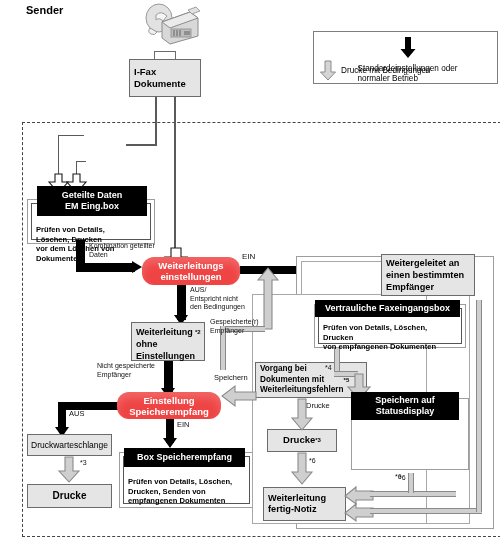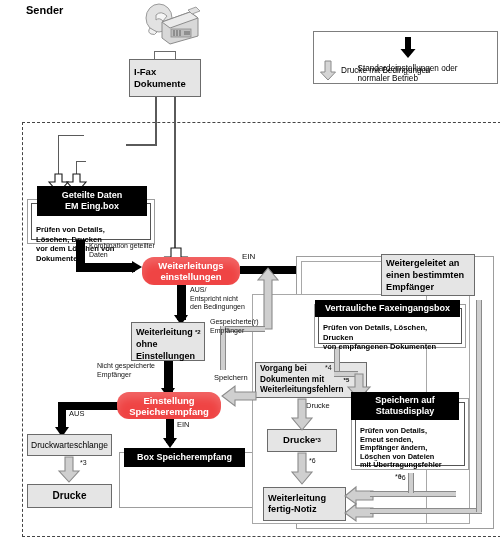--- a/index.html
+++ b/index.html
@@ -189,20 +189,23 @@
   <div class="abs wbox center" style="left:13px;top:434px;width:85px;height:22px;font-size:8.5px;">Druckwarteschlange</div>
 
   <svg class="ov" style="left:44px;top:457px;" width="22" height="26" viewBox="0 0 22 26">
     <path d="M7 0 H15 V14 H21 L11 25 L1 14 H7 Z" fill="#cfcfcf" stroke="#8a8a8a" stroke-width="1.1"></path>
   </svg>
   <div class="abs lbl" style="left:66px;top:458px;font-size:7px;">*3</div>
 
   <div class="abs wbox center bold" style="left:13px;top:484px;width:85px;height:24px;font-size:10px;">Drucke</div>
 
   <div class="abs gpanel" style="left:105px;top:452px;width:135px;height:56px;"></div>
+  <div class="descbox" style="left:109px;top:456px;width:127px;height:48px;padding-top:20px;">Prüfen von Details, Löschen,
+Drucken, Senden von
+empfangenen Dokumenten</div>
   <div class="blkhdr" style="left:110px;top:448px;width:121px;height:19px;">Box Speicherempfang</div>
 
   <div class="abs gpanel" style="left:282px;top:256px;width:198px;height:273px;"></div>
   <div class="abs gpanel2" style="left:287px;top:261px;width:169px;height:263px;"></div>
   <div class="abs gpanel2" style="left:238px;top:294px;width:175px;height:230px;"></div>
 
   <div class="abs wbox bold" style="left:367px;top:254px;width:94px;height:42px;
        font-size:9.2px;line-height:12px;white-space:pre-line;align-items:center;">Weitergeleitet an
 einen bestimmten
 Empfänger</div>
@@ -238,25 +241,20 @@
   <div class="abs glineV" style="left:320px;top:348px;width:6px;height:28px;background:#cfcfcf;
        border-left:1px solid #8a8a8a;border-right:1px solid #8a8a8a;"></div>
   <div class="abs glineH" style="left:320px;top:371px;width:24px;height:6px;background:#cfcfcf;
        border-top:1px solid #8a8a8a;border-bottom:1px solid #8a8a8a;"></div>
   <svg class="ov" style="left:333px;top:374px;" width="24" height="26" viewBox="0 0 24 26">
     <path d="M8 0 H16 V13 H23 L12 25 L1 13 H8 Z" fill="#cfcfcf" stroke="#8a8a8a" stroke-width="1.1"></path>
   </svg>
   <div class="abs lbl" style="left:311px;top:363px;font-size:7px;">*4</div>
 
   <div class="abs gpanel" style="left:337px;top:398px;width:118px;height:72px;"></div>
-  <div class="descbox" style="left:341px;top:402px;width:110px;height:64px;padding-top:24px;font-size:7.4px;line-height:8.6px;">Prüfen von Details,
-Erneut senden,
-Empfänger ändern,
-Löschen von Dateien
-mit Übertragungsfehler</div>
   <div class="blkhdr" style="left:337px;top:392px;width:108px;height:28px;white-space:pre-line;">Speichern auf
 Statusdisplay</div>
   <div class="abs lbl" style="left:381px;top:472px;font-size:7px;">*6</div>
 
   <div class="abs wbox center bold" style="left:253px;top:429px;width:70px;height:23px;font-size:9.5px;">
     <span>Drucke</span>
       <span class="sup">*3</span>
   </div>
   <div class="abs lbl" style="left:292px;top:401px;font-size:7.5px;">Drucke</div>
   <svg class="ov" style="left:277px;top:399px;" width="22" height="32" viewBox="0 0 22 32">

